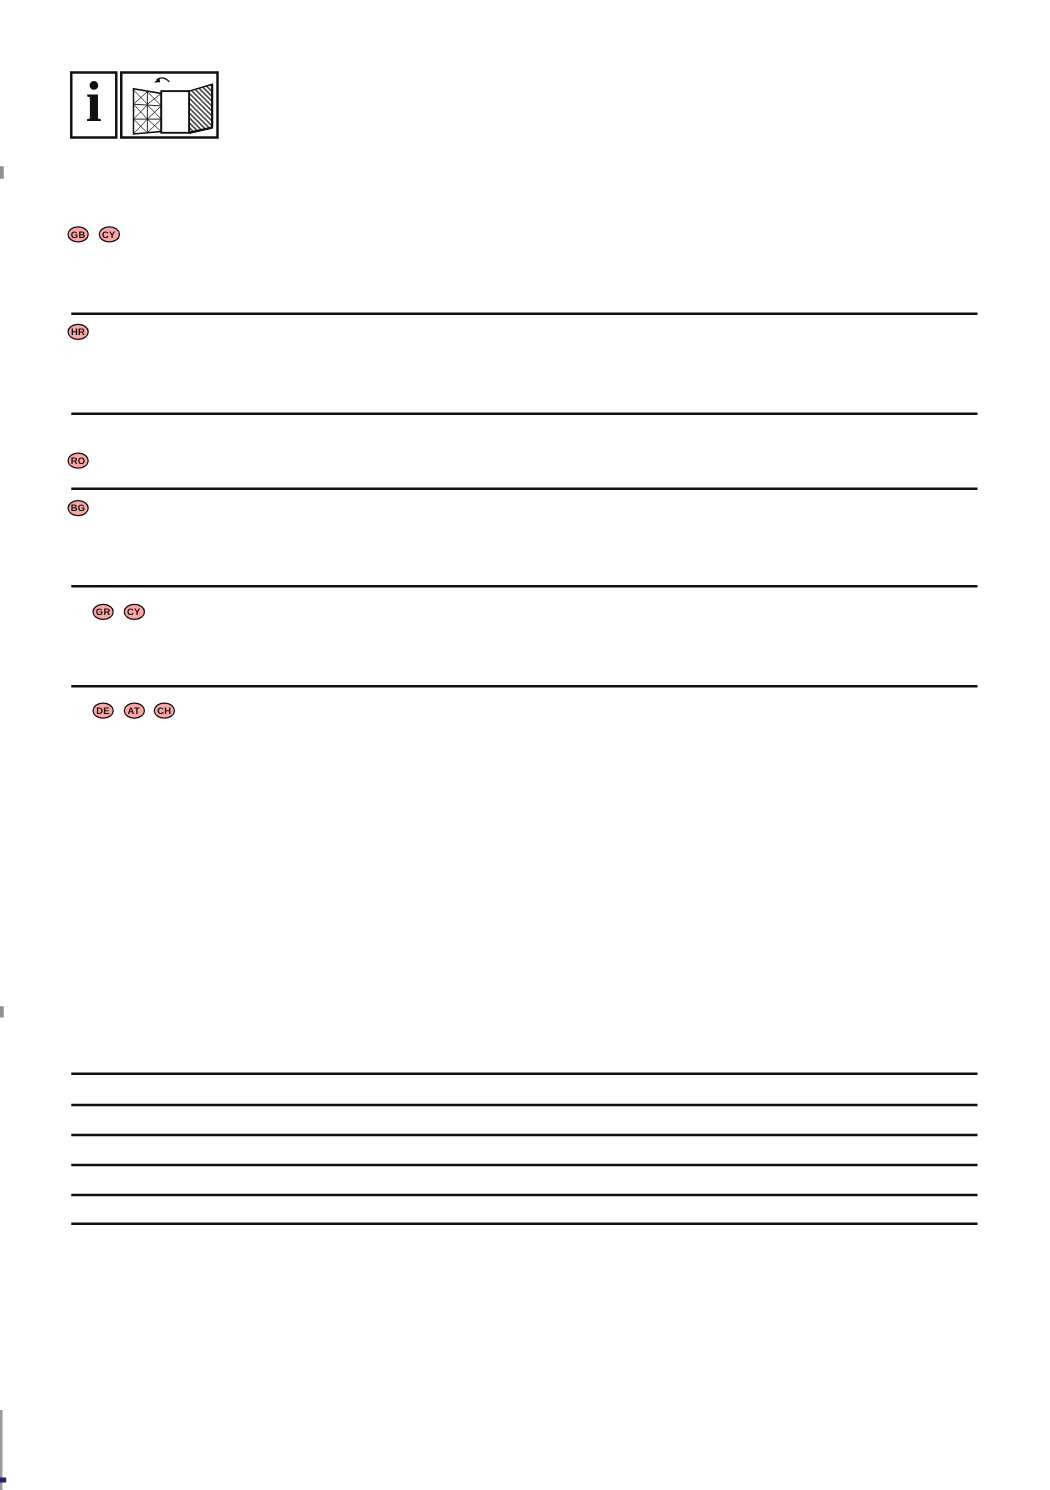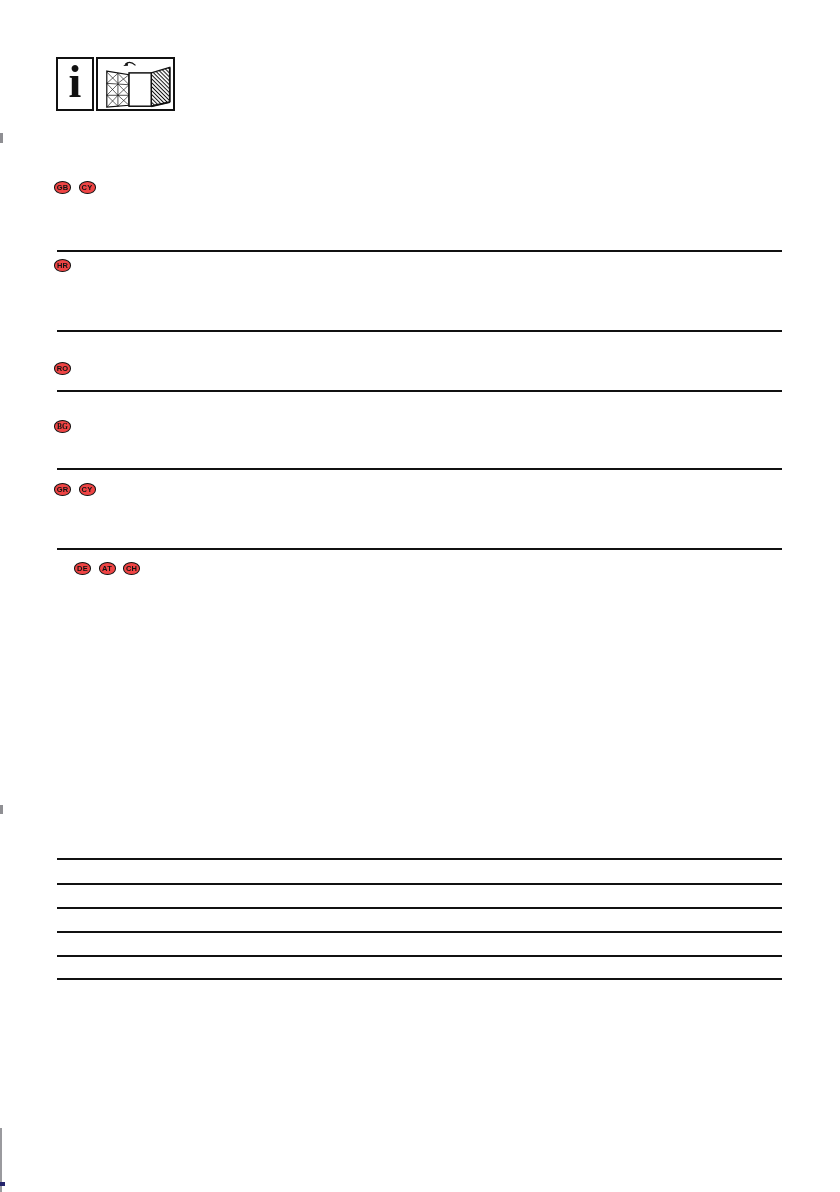--- a/index.html
+++ b/index.html
@@ -44,27 +44,27 @@
     border:1.4px solid #111111;
     border-radius:50%;
     display:inline-flex;
     align-items:center;justify-content:center;
     font-size:7.5px;
     font-weight:bold;
     letter-spacing:0.2px;
     line-height:1;
     padding-top:0.5px;
     color:#111111;
-    background:#ef4444;
+    background:#fca5a5;
   }
   .row-0{top:181px;}
   .row-1{top:259px;}
   .row-2{top:362px;}
-  .row-3{top:420px;font-family:Liberation Serif, serif;}
-  .row-4{top:483px;}
+  .row-3{top:400px;}
+  .row-4{top:483px;margin-left:20px;}
   .row-5{top:562px;padding-left:20px;}
   
   .rule{
     position:absolute;
     left:57px;
     width:725px;
     background:#111111;
   }
   .divider{height:1.5px;}
   .d-0{top:250px;}

